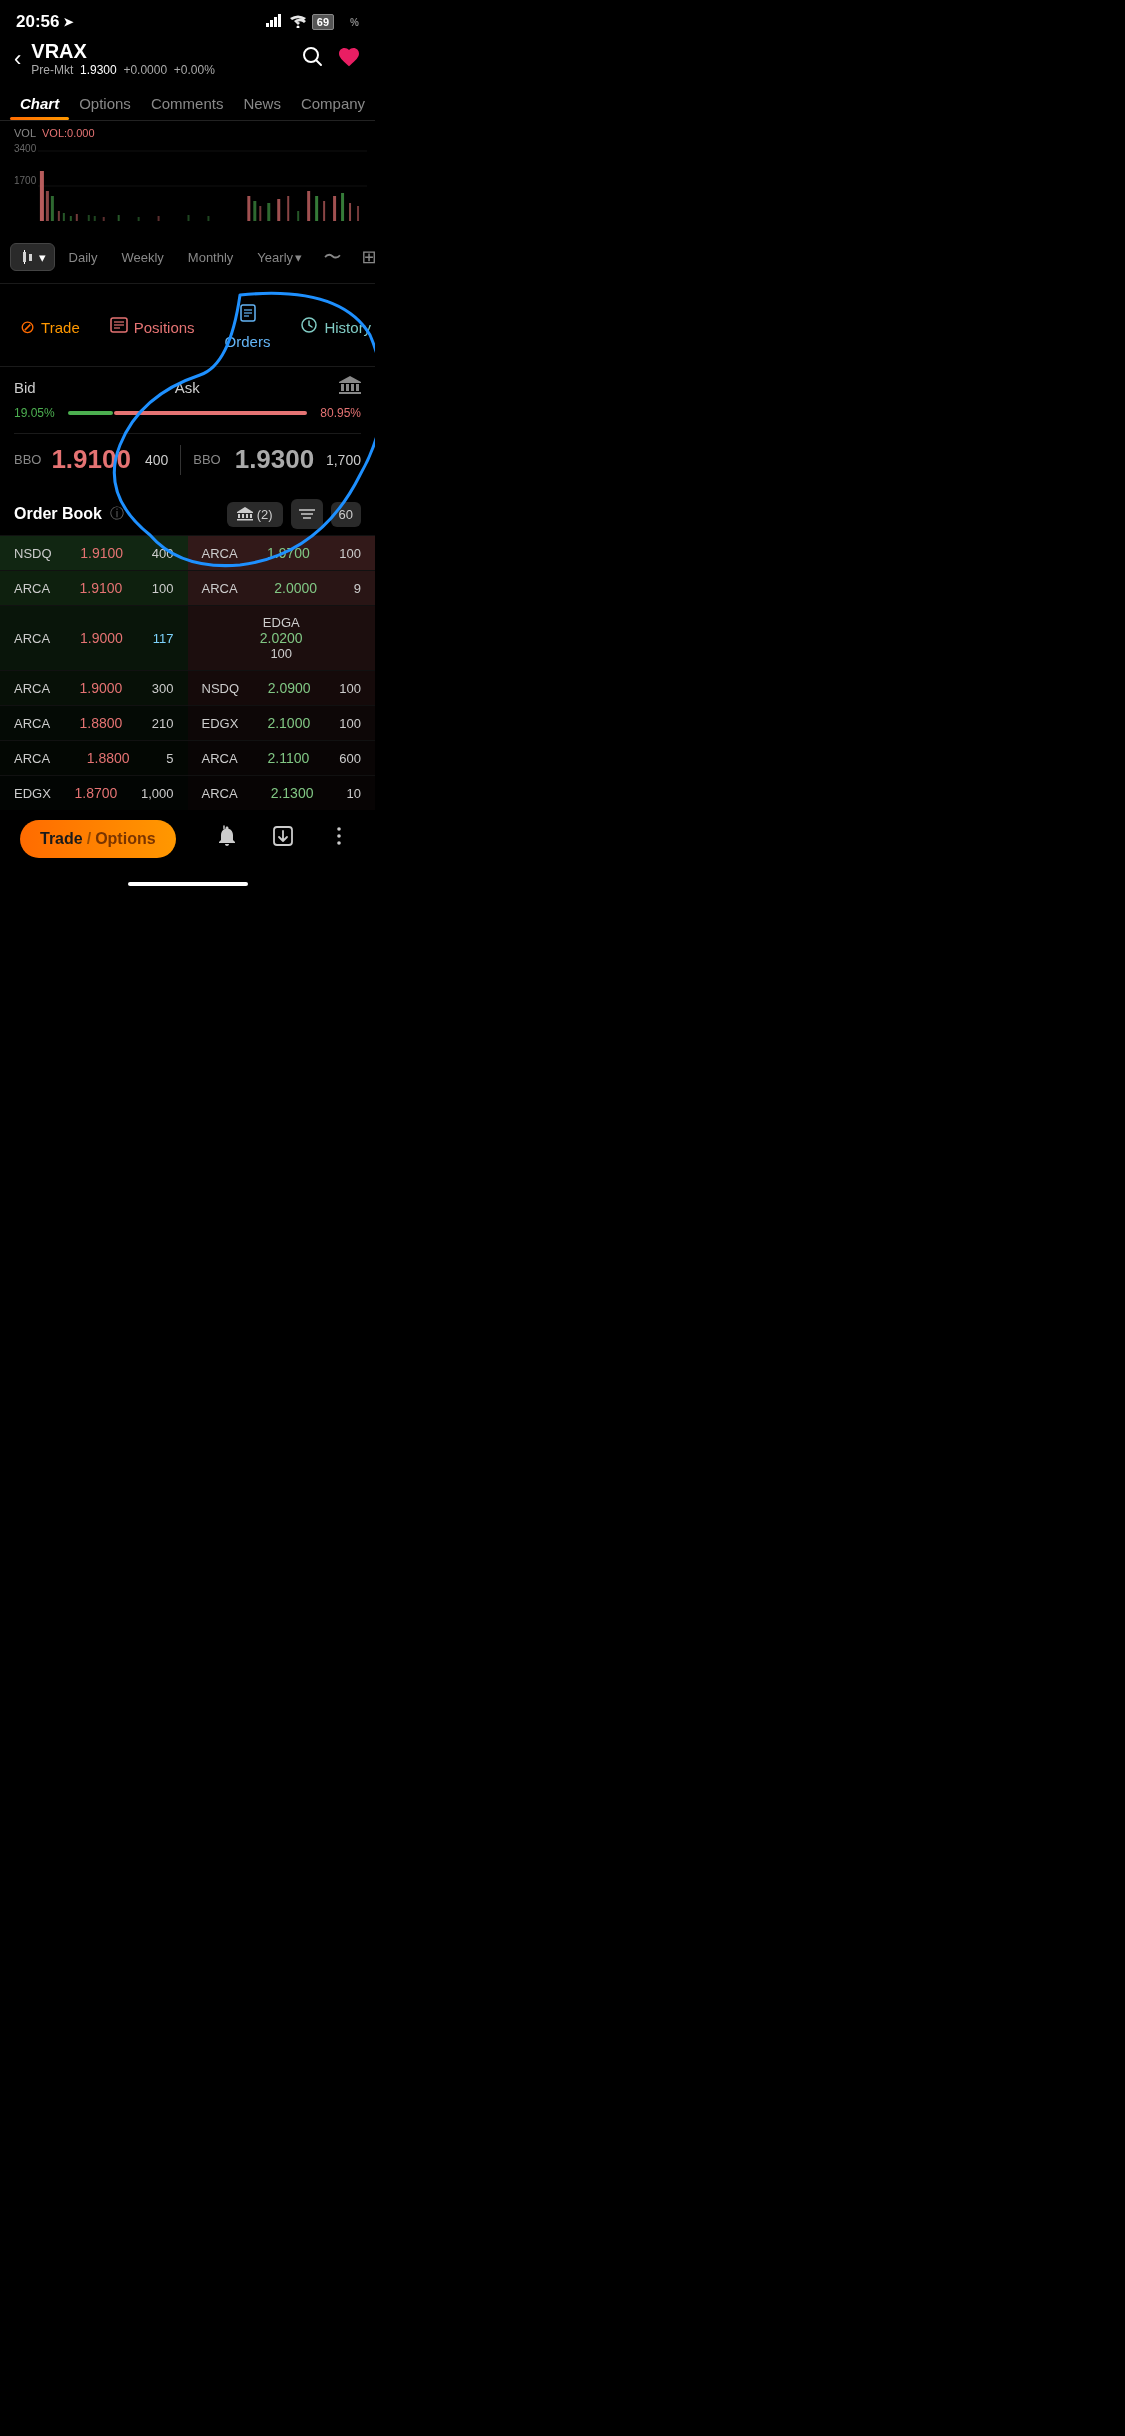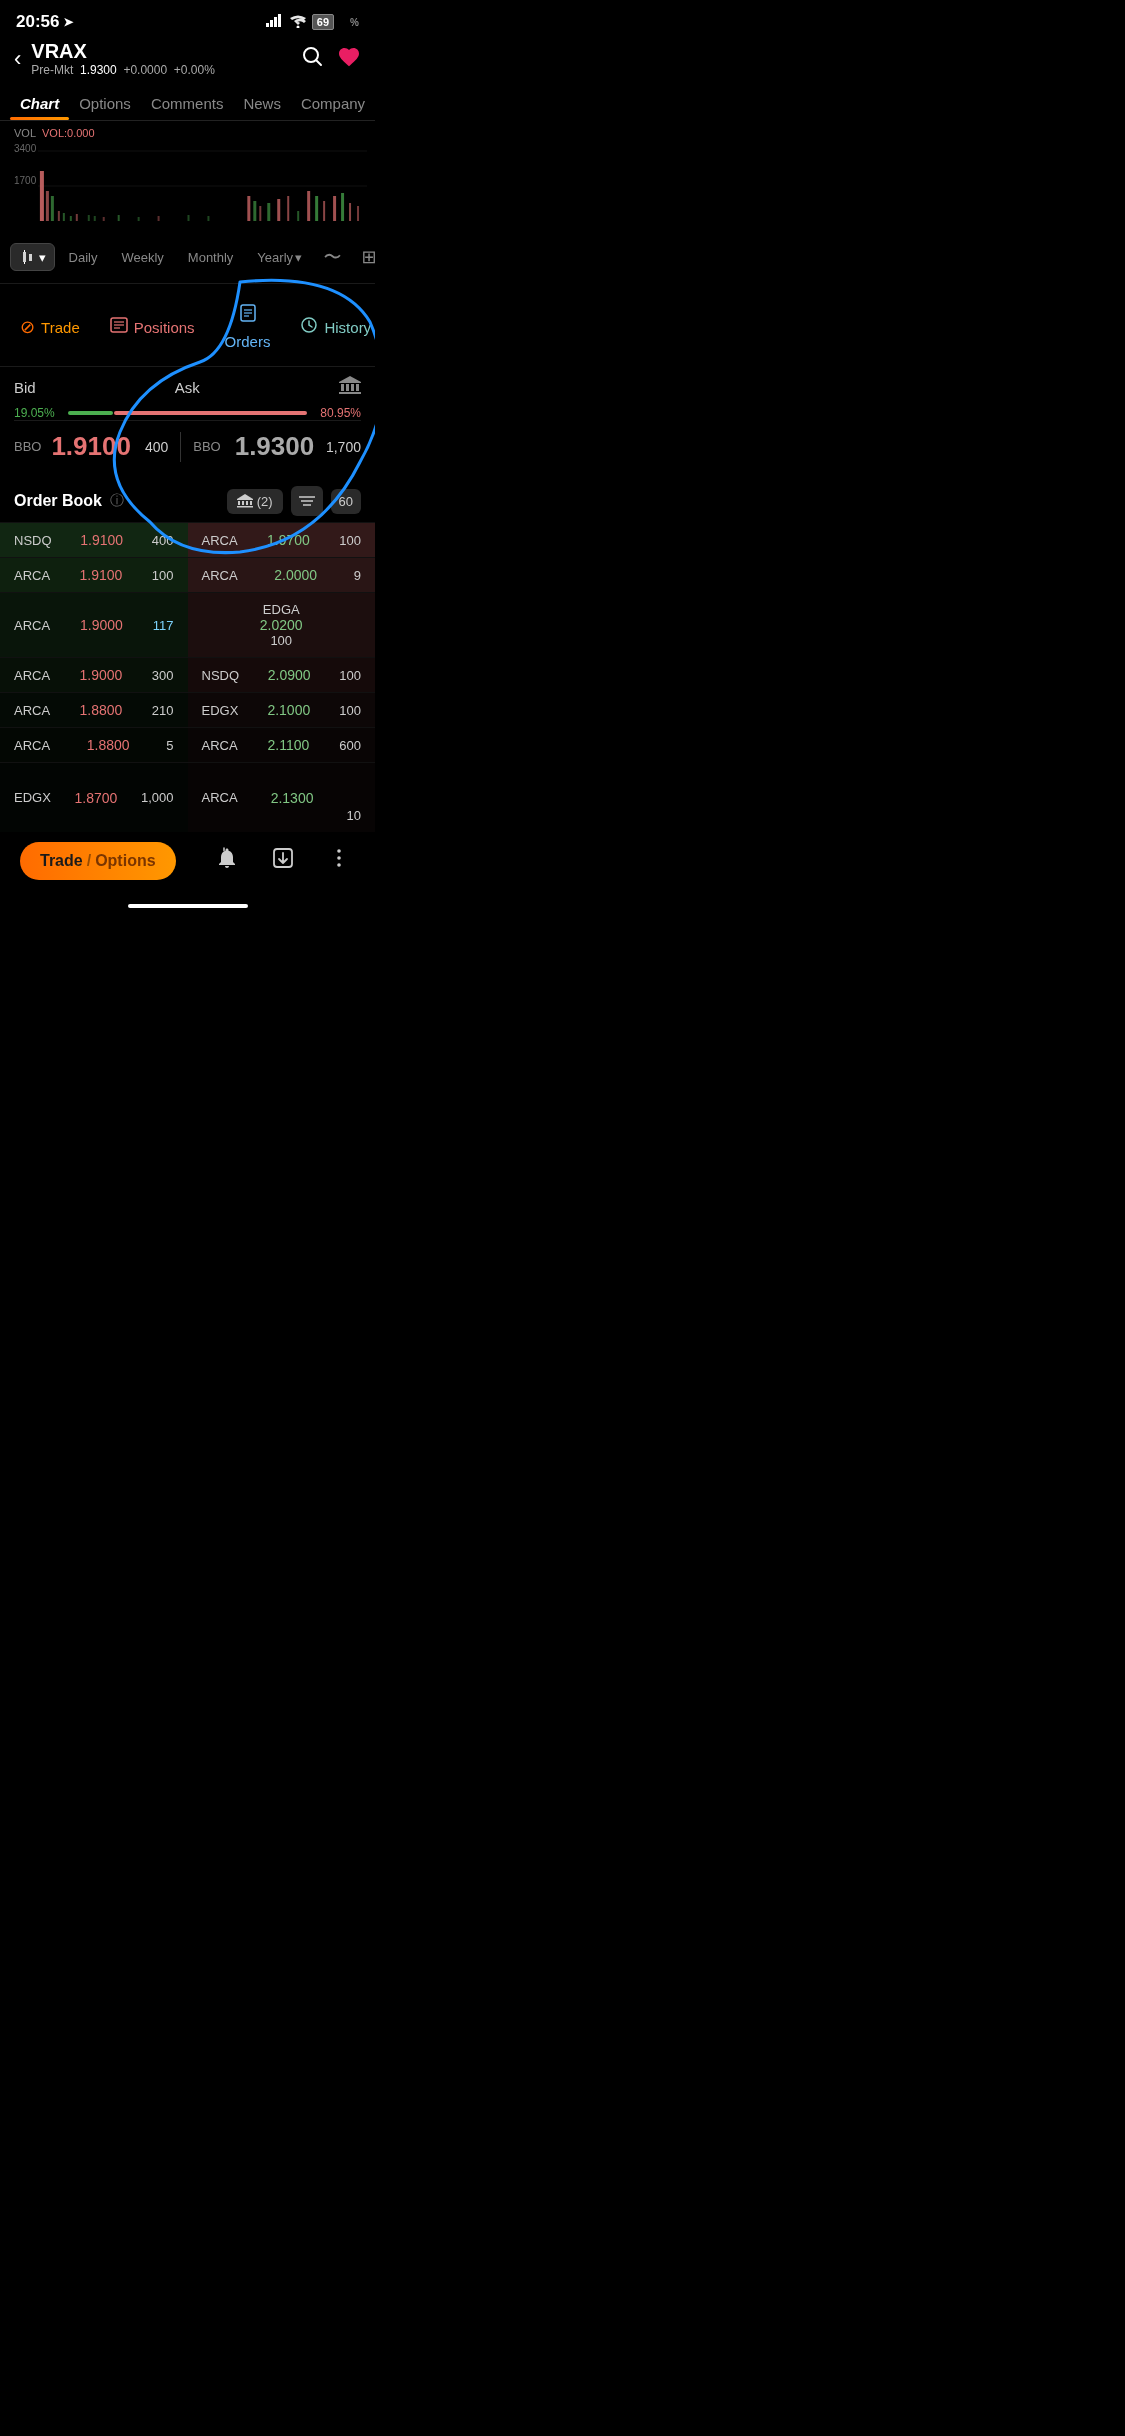--- a/index.html
+++ b/index.html
@@ -162,21 +162,21 @@
       align-items: center;
       font-size: 15px;
       color: #ccc;
       padding-bottom: 6px;
     }
     .bank-icon { font-size: 20px; color: #888; }
 
     .spread-bar {
       display: flex;
       align-items: center;
-      margin-bottom: 0;
+      margin-bottom: 13px;
       gap: 6px;
     }
     .spread-pct-left { font-size: 12px; color: #4caf50; width: 48px; }
     .spread-pct-right { font-size: 12px; color: #e57373; width: 48px; text-align: right; }
     .spread-bar-track {
       flex: 1;
       height: 4px;
       display: flex;
       gap: 1px;
     }
@@ -619,21 +619,21 @@
 
     <div style="display:grid; grid-template-columns:1fr 1fr; border-top:1px solid #111;">
       <div style="background:rgba(76,175,80,0.03); padding:9px 14px; display:flex; justify-content:space-between; align-items:center;">
         <span style="color:#ccc; font-size:13px;">EDGX</span>
         <span style="color:#e57373; font-weight:500; font-size:14px;">1.8700</span>
         <span style="color:#ccc; font-size:13px;">1,000</span>
       </div>
       <div style="background:rgba(229,115,115,0.03); padding:9px 14px; display:flex; justify-content:space-between; align-items:center;">
         <span style="color:#ccc; font-size:13px;">ARCA</span>
         <span style="color:#81c784; font-weight:500; font-size:14px;">2.1300</span>
-        <span style="color:#ccc; font-size:13px;margin-top:36px;">10</span>
+        <span style="color:#ccc; font-size:13px;">10</span>
       </div>
     </div>
 
     <svg style="position:absolute; top:-260px; left:0; width:100%; height:400px; pointer-events:none;" viewBox="0 0 375 400">
       <path d="M 240 20 Q 340 10 370 60 Q 400 130 360 200 Q 320 280 240 290 Q 180 295 150 260 Q 100 220 120 170 Q 140 120 200 100 Q 230 90 240 20" fill="none" stroke="#1e90ff" stroke-width="3" stroke-linecap="round"></path>
     </svg>
   </div>
 
 
   <div class="bottom-nav">

